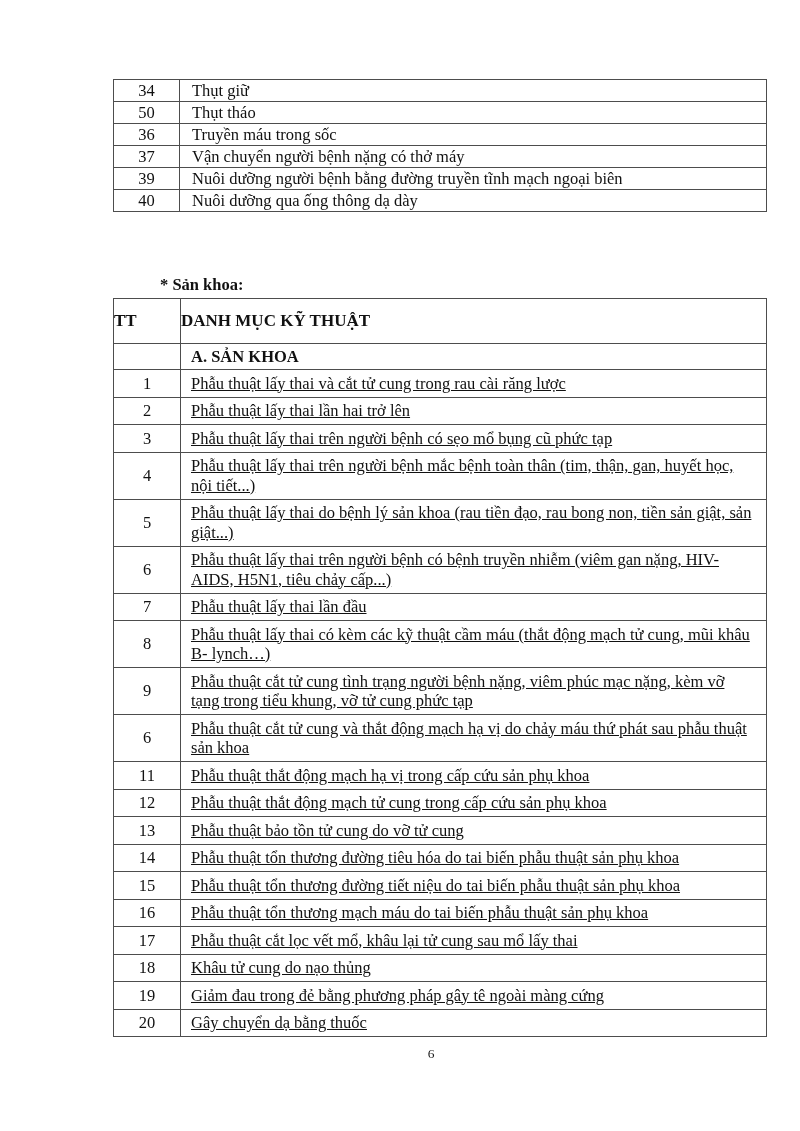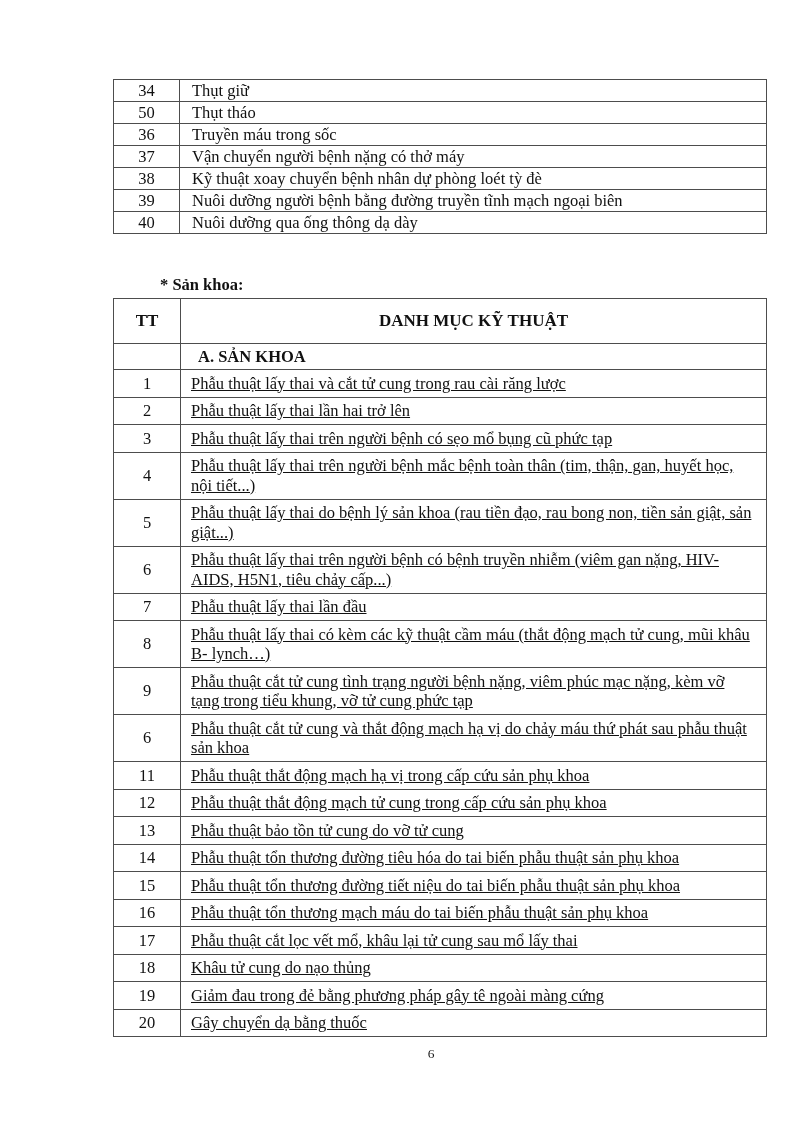--- a/index.html
+++ b/index.html
@@ -45,37 +45,37 @@
     line-height: 20px;
   }
 
   
   .t2 { top: 298px; }
   .t2 col.c-num { width: 67px; }
   .t2 th {
     height: 45px;
     font-size: 17px;
     font-weight: bold;
-    text-align: center;
+    text-align: left;
     vertical-align: middle;
   }
   .t2 td {
     font-size: 16.5px;
     vertical-align: middle;
   }
   .t2 td.num { text-align: center; line-height: 19.5px; }
   .t2 td.name {
     padding: 3.5px 11px 3.5px 10px;
     line-height: 19.5px;
     text-decoration: underline;
   }
   .t2 td.section-cell {
     font-weight: bold;
     height: 26px;
-    padding: 0 17px;
+    padding: 0 10px;
     line-height: 24px;
   }
 
   
   .footer {
     position: absolute;
     top: 1046px; left: 113px; width: 636px;
     text-align: center;
     font-size: 13.5px;
     color: #1a1a1a;
@@ -100,24 +100,20 @@
           <td class="num">50</td>
           <td class="name">Thụt tháo</td>
         </tr>
         <tr>
           <td class="num">36</td>
           <td class="name">Truyền máu trong sốc</td>
         </tr>
         <tr>
           <td class="num">37</td>
           <td class="name">Vận chuyển người bệnh nặng có thở máy</td>
-        </tr>
-        <tr>
-          <td class="num">38</td>
-          <td class="name">Kỹ thuật xoay chuyển bệnh nhân dự phòng loét tỳ đè</td>
         </tr>
         <tr>
           <td class="num">39</td>
           <td class="name">Nuôi dưỡng người bệnh bằng đường truyền tĩnh mạch ngoại biên</td>
         </tr>
         <tr>
           <td class="num">40</td>
           <td class="name">Nuôi dưỡng qua ống thông dạ dày</td>
         </tr>
       </tbody>

